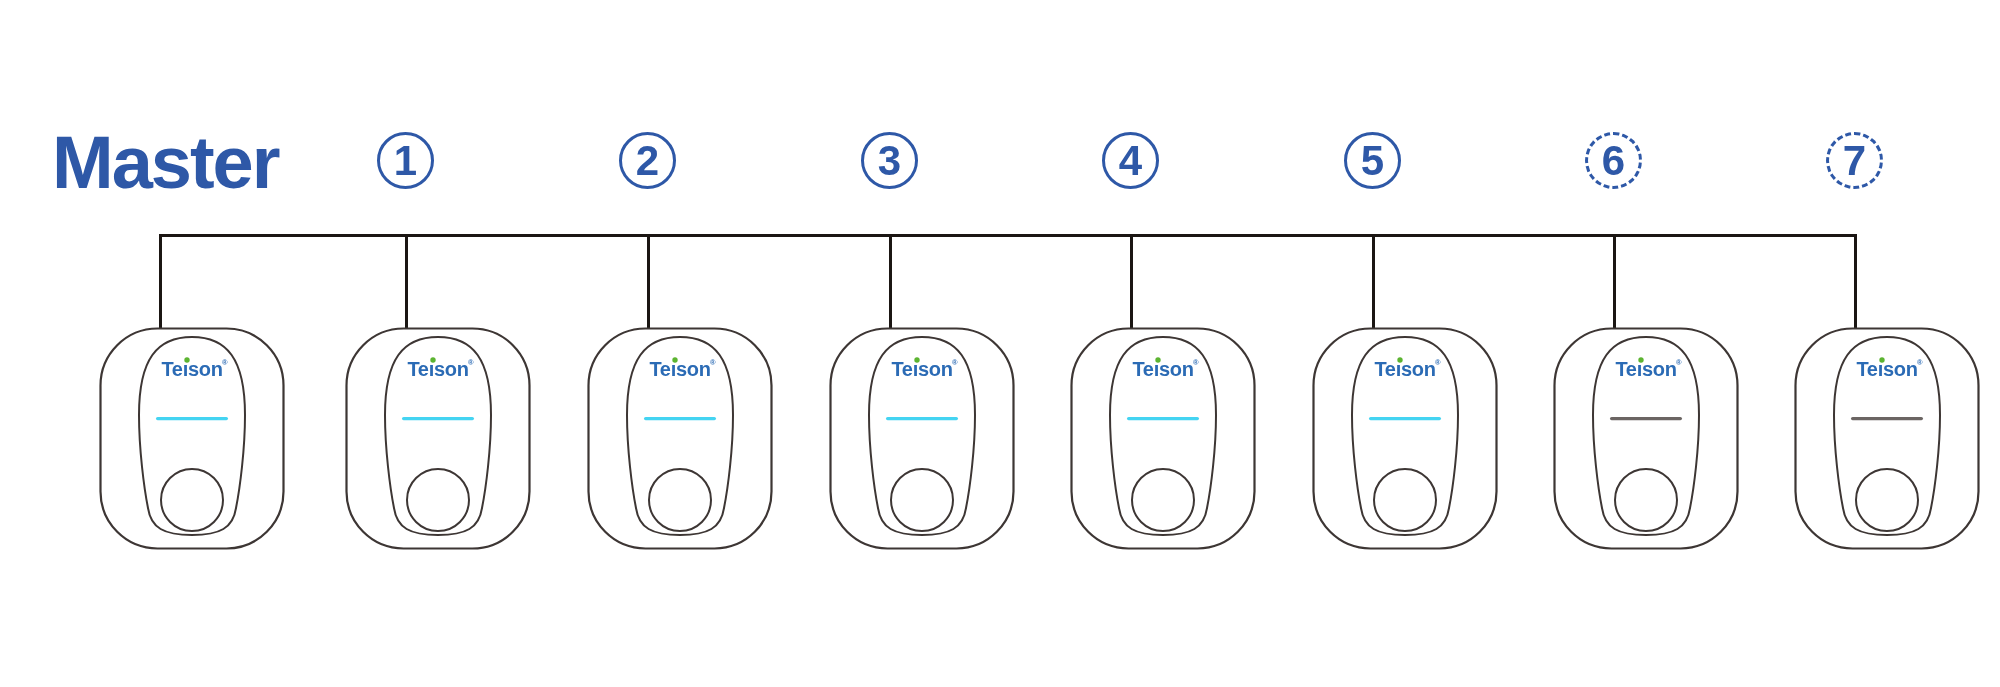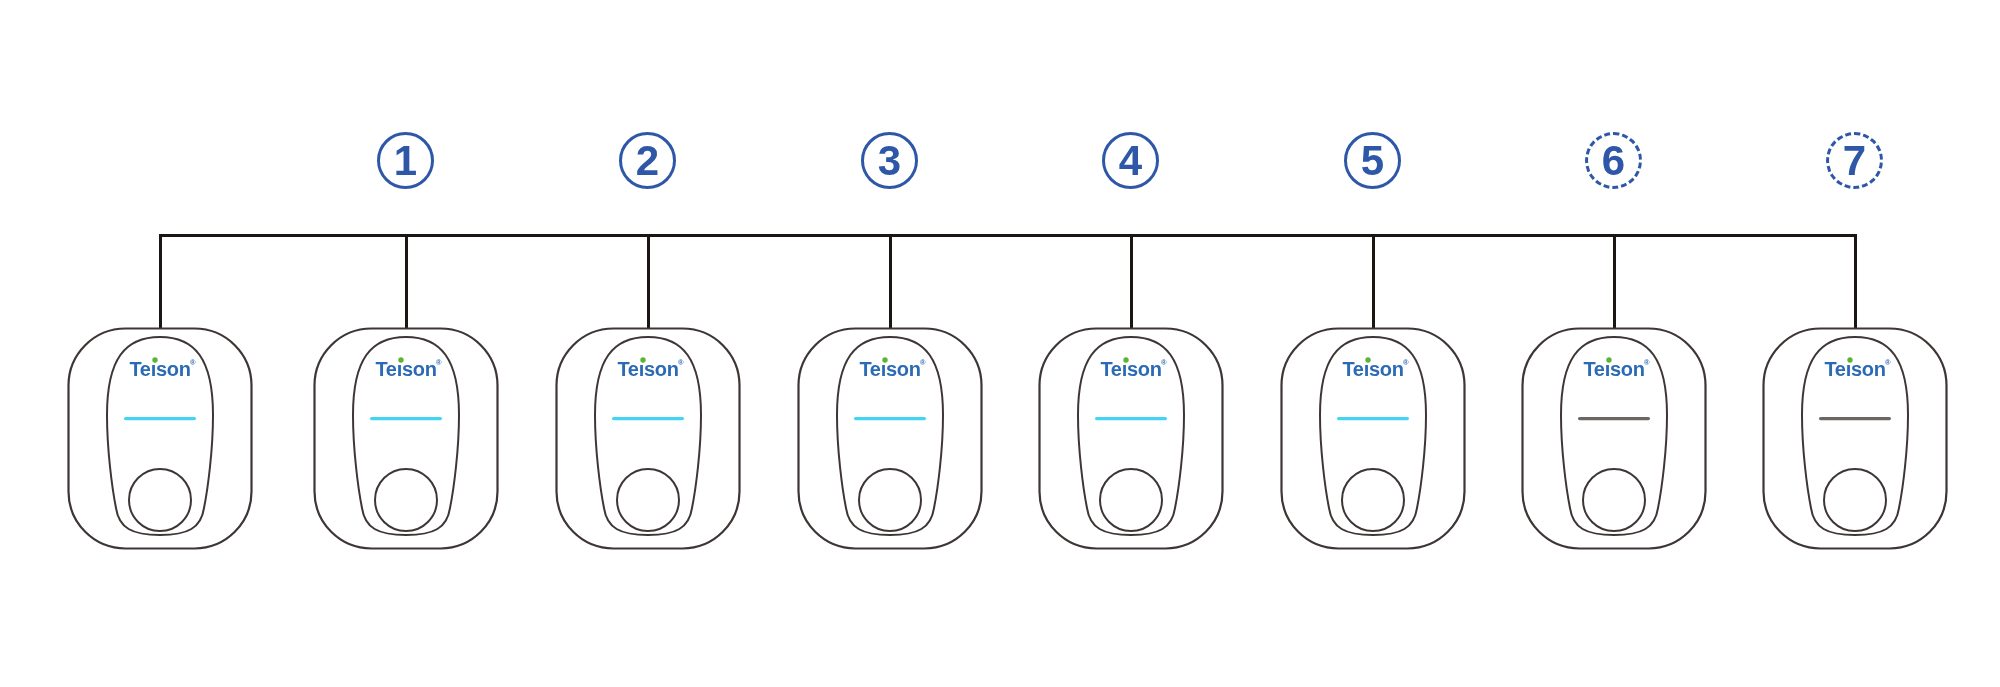--- a/index.html
+++ b/index.html
@@ -46,27 +46,29 @@
   }
   .drop{
     position:absolute;
     width:3px;
     background:var(--connector,#1b1613);
   }
   .charger{
     position:absolute;
     width:186px;
     height:223px;
+    margin-left:32px;
   }
   .charger svg{display:block;}
 </style>
 </head>
 <body>
 
 <div class="stage" style="--accent: #2e58a7; --connector: #1b1613; --bg: #ffffff;">
+  <div class="master-label">Master</div>
   <div id="connectors" class="layer">
       <div class="bus" style="left:160px;top:234px;width:1695px"></div>
       <div class="drop" style="left:158.5px;top:234px;height:98px"></div>
       <div class="drop" style="left:404.5px;top:234px;height:98px"></div>
       <div class="drop" style="left:646.5px;top:234px;height:98px"></div>
       <div class="drop" style="left:888.5px;top:234px;height:98px"></div>
       <div class="drop" style="left:1129.5px;top:234px;height:98px"></div>
       <div class="drop" style="left:1371.5px;top:234px;height:98px"></div>
       <div class="drop" style="left:1612.5px;top:234px;height:98px"></div>
       <div class="drop" style="left:1853.5px;top:234px;height:98px"></div>

